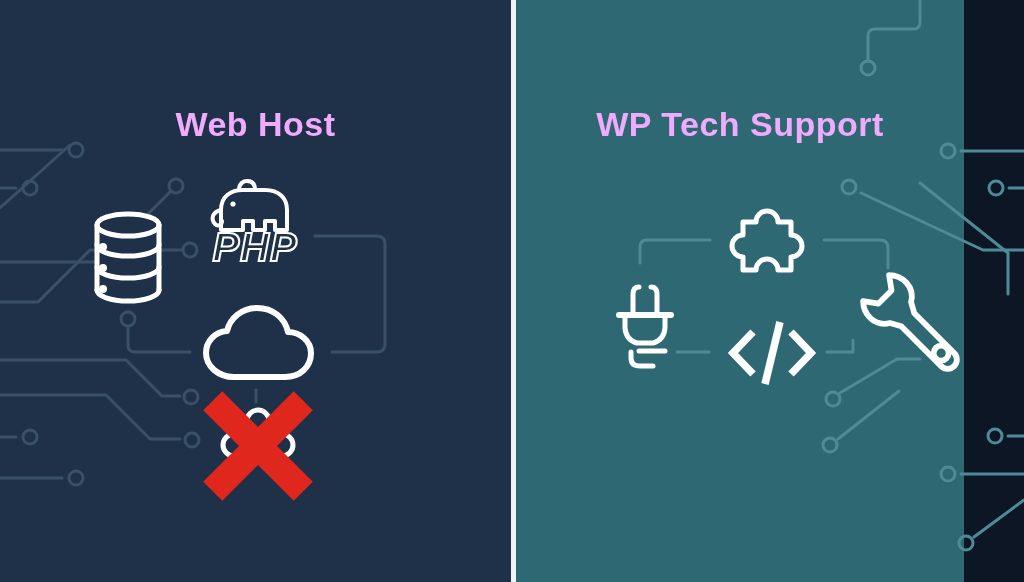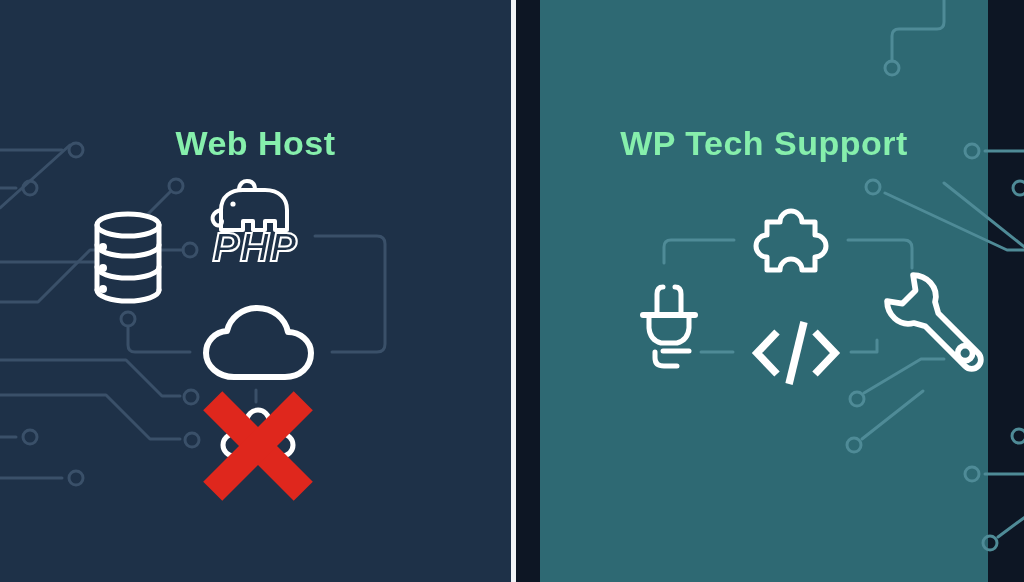--- a/index.html
+++ b/index.html
@@ -1,23 +1,23 @@
 <!DOCTYPE html>
 <html><head>
 <meta charset="utf-8">
 <style>
   html,body{margin:0;padding:0;background:#0d1624;}
   .stage{position:relative;width:1024px;height:582px;overflow:hidden;
          font-family:"Liberation Sans",sans-serif;}
   .panel{position:absolute;top:0;height:582px;}
   .panel-left{left:0;width:511px;background:#1e3148;}
-  .panel-right{left:540px;width:448px;background:#2e6973;}
+  .panel-right{left:516px;width:448px;background:#2e6973;}
   .divider{position:absolute;top:0;left:511px;width:5px;height:582px;background:#f2f5f7;}
   .panel-title{position:absolute;top:105px;left:0;width:100%;text-align:center;
-               color:#86efac;font-size:34px;font-weight:bold;letter-spacing:.5px;margin-top:19px;}
+               color:#f0abfc;font-size:34px;font-weight:bold;letter-spacing:.5px;}
   svg{position:absolute;top:0;left:0;display:block;}
   .trace{fill:none;stroke-linecap:round;stroke-linejoin:round;stroke-width:3;}
   .tl{stroke:#3a5069;} .tr{stroke:#4f8b97;}
   .ico{fill:none;stroke:#ffffff;stroke-linecap:round;stroke-linejoin:round;}
   .mask-l{fill:#1e3148;} .mask-r{fill:#2e6973;}
 </style>
 </head>
 <body>
 
 <div class="stage">

